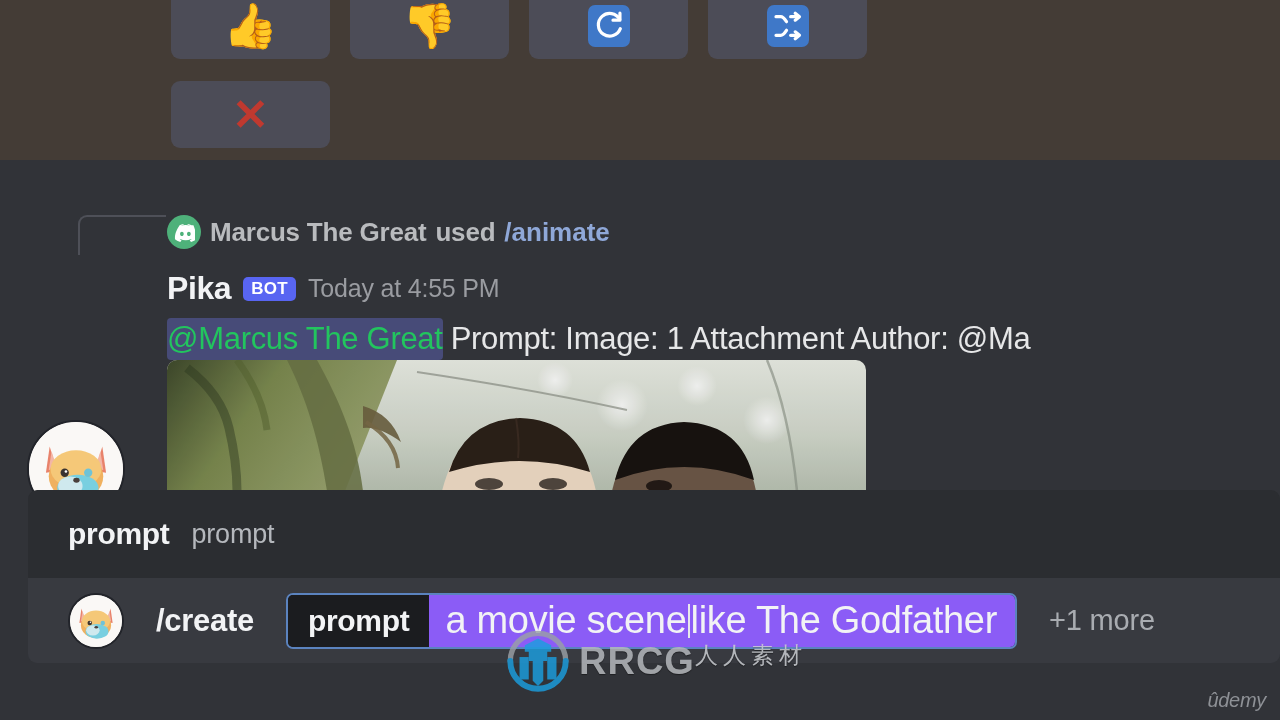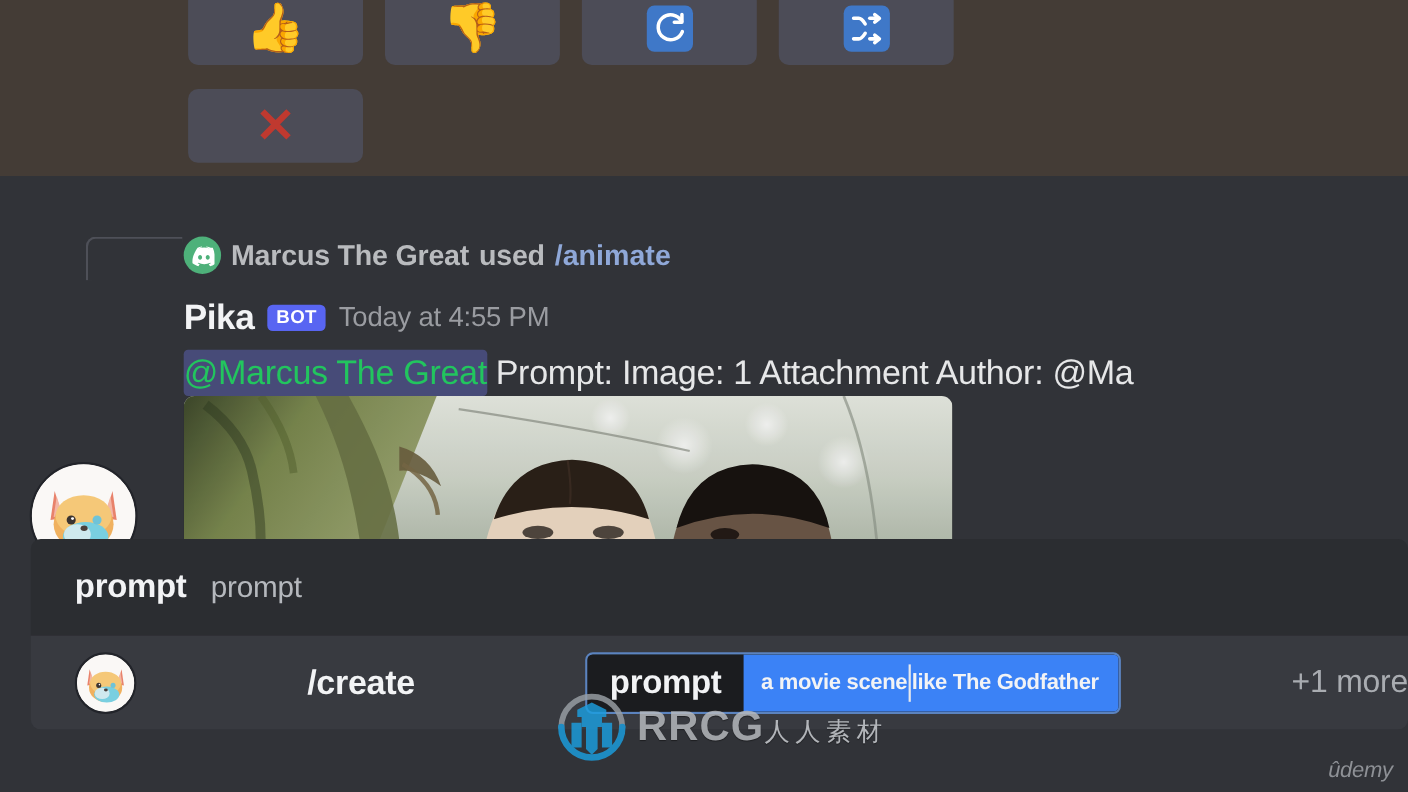--- a/index.html
+++ b/index.html
@@ -119,21 +119,21 @@
     display:flex; align-items:center; padding-left:40px; gap:22px;
   }
   .option-name { font-size:30px; font-weight:700; color:#f2f3f5; letter-spacing:-0.3px; }
   .option-desc { font-size:27px; color:#b5b8bd; font-weight:400; letter-spacing:-0.2px; }
 
   
   .composer {
     position:absolute; left:28px; top:578px; width:1252px; height:85px;
     background:#383a40;
     border-radius:0 0 9px 9px;
-    display:flex; align-items:center; padding-left:40px; gap:32px;justify-content:space-between;
+    display:flex; align-items:center; padding-left:40px; gap:32px;
   }
   .composer-avatar {
     width:56px; height:56px; border-radius:50%;
     background:#f5f3f0; overflow:hidden; flex:none;
     border:2px solid #22242a;
   }
   .composer-avatar svg { width:100%; height:100%; display:block; }
   .cmd-name { font-size:31px; font-weight:700; color:#f2f3f5; letter-spacing:-0.3px; }
 
   .cmd-field {
@@ -145,22 +145,22 @@
     overflow:hidden;
   }
   .cmd-key {
     display:flex; align-items:center;
     background:#1b1c1f;
     color:#f2f3f5; font-weight:700; font-size:30px;
     padding:0 20px; letter-spacing:-0.3px;
   }
   .cmd-val {
     display:flex; align-items:center; position:relative;
-    background:#3b82f6;
-    color:#f2f3f5; font-weight:700; font-size:20px;
+    background:#8b5cf6;
+    color:#f2f3f5; font-weight:400; font-size:38px;
     padding:0 18px 0 16px; letter-spacing:-0.3px;
   }
   .caret {
     display:inline-block; width:2px; height:34px;
     background:#e8e9eb; margin:0 1px;
     vertical-align:middle;
   }
   .more-count { font-size:29px; color:#a9acb1; font-weight:400; letter-spacing:-0.2px; }
 
   
@@ -170,21 +170,21 @@
     opacity:0.82; pointer-events:none;
   }
   .rrcg-mark { width:66px; height:66px; flex:none; }
   .rrcg-textwrap { display:flex; flex-direction:row; line-height:1; }
   .rrcg-title {
     font-size:38px; font-weight:700; color:#b9bcc0;
     letter-spacing:1px;
     text-shadow:0 1px 1px rgba(0,0,0,.5);
   }
   .rrcg-sub {
-    font-size:23px; color:#cfd2d6; letter-spacing:5px; margin-top:13px;
+    font-size:23px; color:#cfd2d6; letter-spacing:5px; margin-top:2px;
     font-family:"DejaVu Sans", sans-serif;
     text-shadow:0 1px 1px rgba(0,0,0,.5);
   }
   .udemy {
     position:absolute; right:14px; bottom:8px;
     font-size:20px; color:#8e9196; letter-spacing:-0.3px;
     pointer-events:none;
     font-style:italic;
   }
 </style>

